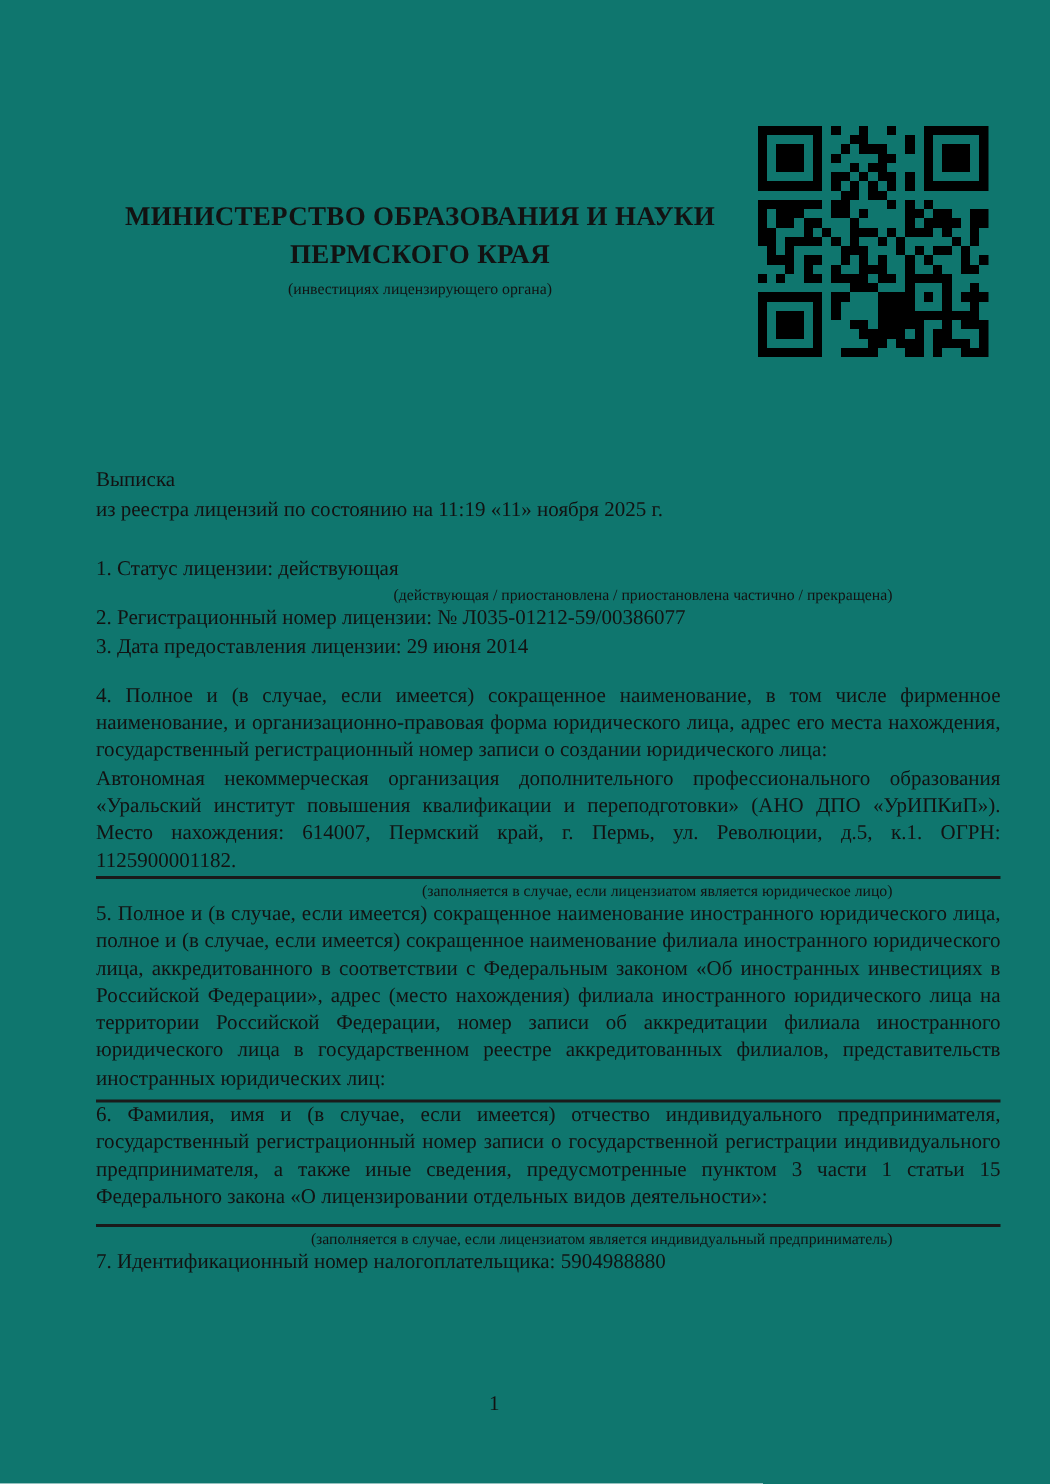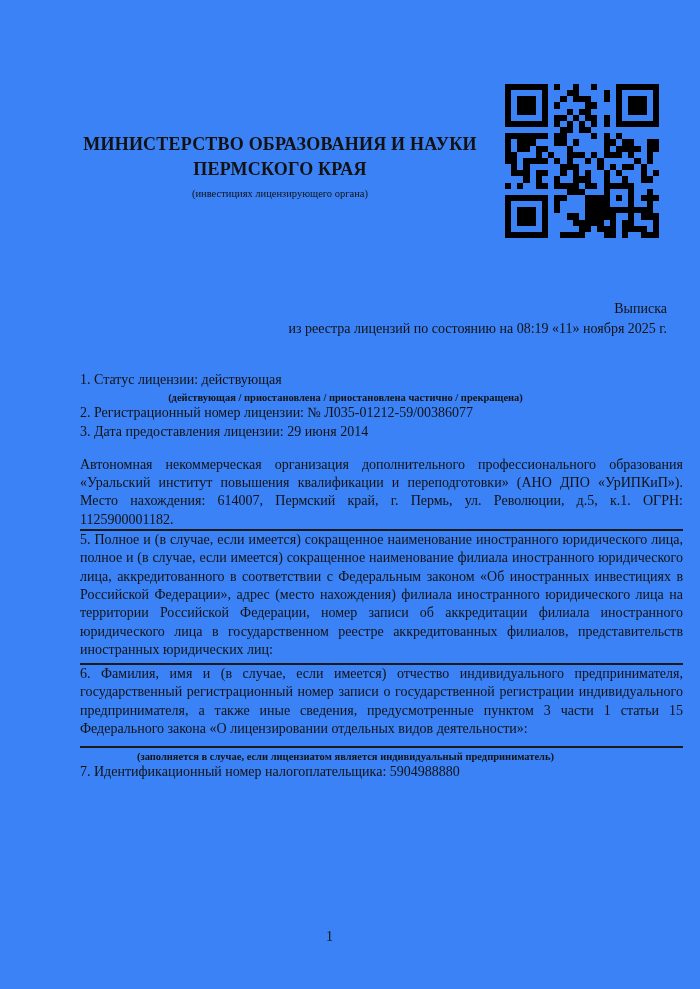--- a/index.html
+++ b/index.html
@@ -1,29 +1,29 @@
 <!DOCTYPE html>
 <html><head>
 <meta charset="utf-8">
 <style>
   html,body{margin:0;padding:0;background:#ffffff;}
   .page{
-    position:relative;width:700px;height:989px;margin:0 auto;background:#3b82f6;
+    position:relative;width:700px;height:989px;margin:0 auto;background:#0f766e;
     color:#121212;font-family:"Liberation Serif","DejaVu Serif",serif;
     font-size:14px;line-height:18.3px;overflow:hidden;
   }
   .ministry{position:absolute;left:64px;top:132px;width:432px;text-align:center;}
   .ministry-name{font-weight:bold;font-size:18px;line-height:25px;letter-spacing:.2px;}
   .small-caption{font-size:10.5px;line-height:13px;margin-top:5px;}
   .qr{position:absolute;left:505px;top:84px;width:154px;height:154px;}
-  .doc-title{position:absolute;left:64px;top:299px;width:603px;text-align:right;line-height:20px;}
-  .content{position:absolute;left:80px;top:371px;width:603px;}
+  .doc-title{position:absolute;left:64px;top:311px;width:603px;text-align:left;line-height:20px;}
+  .content{position:absolute;left:64px;top:371px;width:603px;}
   .content p{margin:0;}
   .justify{text-align:justify;}
-  .caption{font-size:10.5px;line-height:13px;text-align:center;margin-right:72px;font-weight:bold;}
+  .caption{font-size:10.5px;line-height:13px;text-align:right;margin-right:72px;}
   .rule{height:2px;background:#1a1a1a;}
   .c1{margin-top:2px;}
   .i2{margin-top:17px;}
   .i3{margin-top:15px;}
   .i4{margin-top:15px;}
   .r4{margin-top:0;}
   .cap-under{margin-top:2px;}
   .i5{margin-top:13px;}
   .r5{margin-top:4px;}
   .i6{margin-top:20px;}
@@ -359,36 +359,38 @@
         <rect x="16" y="24" width="1" height="1"></rect>
         <rect x="17" y="24" width="1" height="1"></rect>
         <rect x="19" y="24" width="1" height="1"></rect>
         <rect x="22" y="24" width="1" height="1"></rect>
         <rect x="23" y="24" width="1" height="1"></rect>
         <rect x="24" y="24" width="1" height="1"></rect>
       </svg></div>
 
   <div class="doc-title">
     <div>Выписка</div>
-    <div>из реестра лицензий по состоянию на 08:19 «11» ноября 2025 г.</div>
+    <div>из реестра лицензий по состоянию на 11:19 «11» ноября 2025 г.</div>
   </div>
 
   <div class="content">
 
     <p>1. Статус лицензии: действующая</p>
     <div class="caption c1">(действующая / приостановлена / приостановлена частично / прекращена)</div>
 
     <p class="i2">2. Регистрационный номер лицензии: № Л035-01212-59/00386077</p>
 
     <p class="i3">3. Дата предоставления лицензии: 29 июня 2014</p>
 
     <div class="i4">
+      <p class="justify">4. Полное и (в случае, если имеется) сокращенное наименование, в том числе фирменное наименование, и организационно-правовая форма юридического лица, адрес его места нахождения, государственный регистрационный номер записи о создании юридического лица:</p>
       <p class="justify">Автономная некоммерческая организация дополнительного профессионального образования «Уральский институт повышения квалификации и переподготовки» (АНО ДПО «УрИПКиП»). Место нахождения: 614007, Пермский край, г. Пермь, ул. Революции, д.5, к.1. ОГРН: 1125900001182.</p>
     </div>
     <div class="rule r4"></div>
+    <div class="caption cap-under">(заполняется в случае, если лицензиатом является юридическое лицо)</div>
 
     <p class="justify i5">5. Полное и (в случае, если имеется) сокращенное наименование иностранного юридического лица, полное и (в случае, если имеется) сокращенное наименование филиала иностранного юридического лица, аккредитованного в соответствии с Федеральным законом «Об иностранных инвестициях в Российской Федерации», адрес (место нахождения) филиала иностранного юридического лица на территории Российской Федерации, номер записи об аккредитации филиала иностранного юридического лица в государственном реестре аккредитованных филиалов, представительств иностранных юридических лиц:</p>
     <div class="rule r5"></div>
 
     <p class="justify i6">6. Фамилия, имя и (в случае, если имеется) отчество индивидуального предпринимателя, государственный регистрационный номер записи о государственной регистрации индивидуального предпринимателя, а также иные сведения, предусмотренные пунктом 3 части 1 статьи 15 Федерального закона «О лицензировании отдельных видов деятельности»:</p>
     <div class="rule r6"></div>
     <div class="caption cap-under">(заполняется в случае, если лицензиатом является индивидуальный предприниматель)</div>
 
     <p class="i7">7. Идентификационный номер налогоплательщика: 5904988880</p>
   </div>

